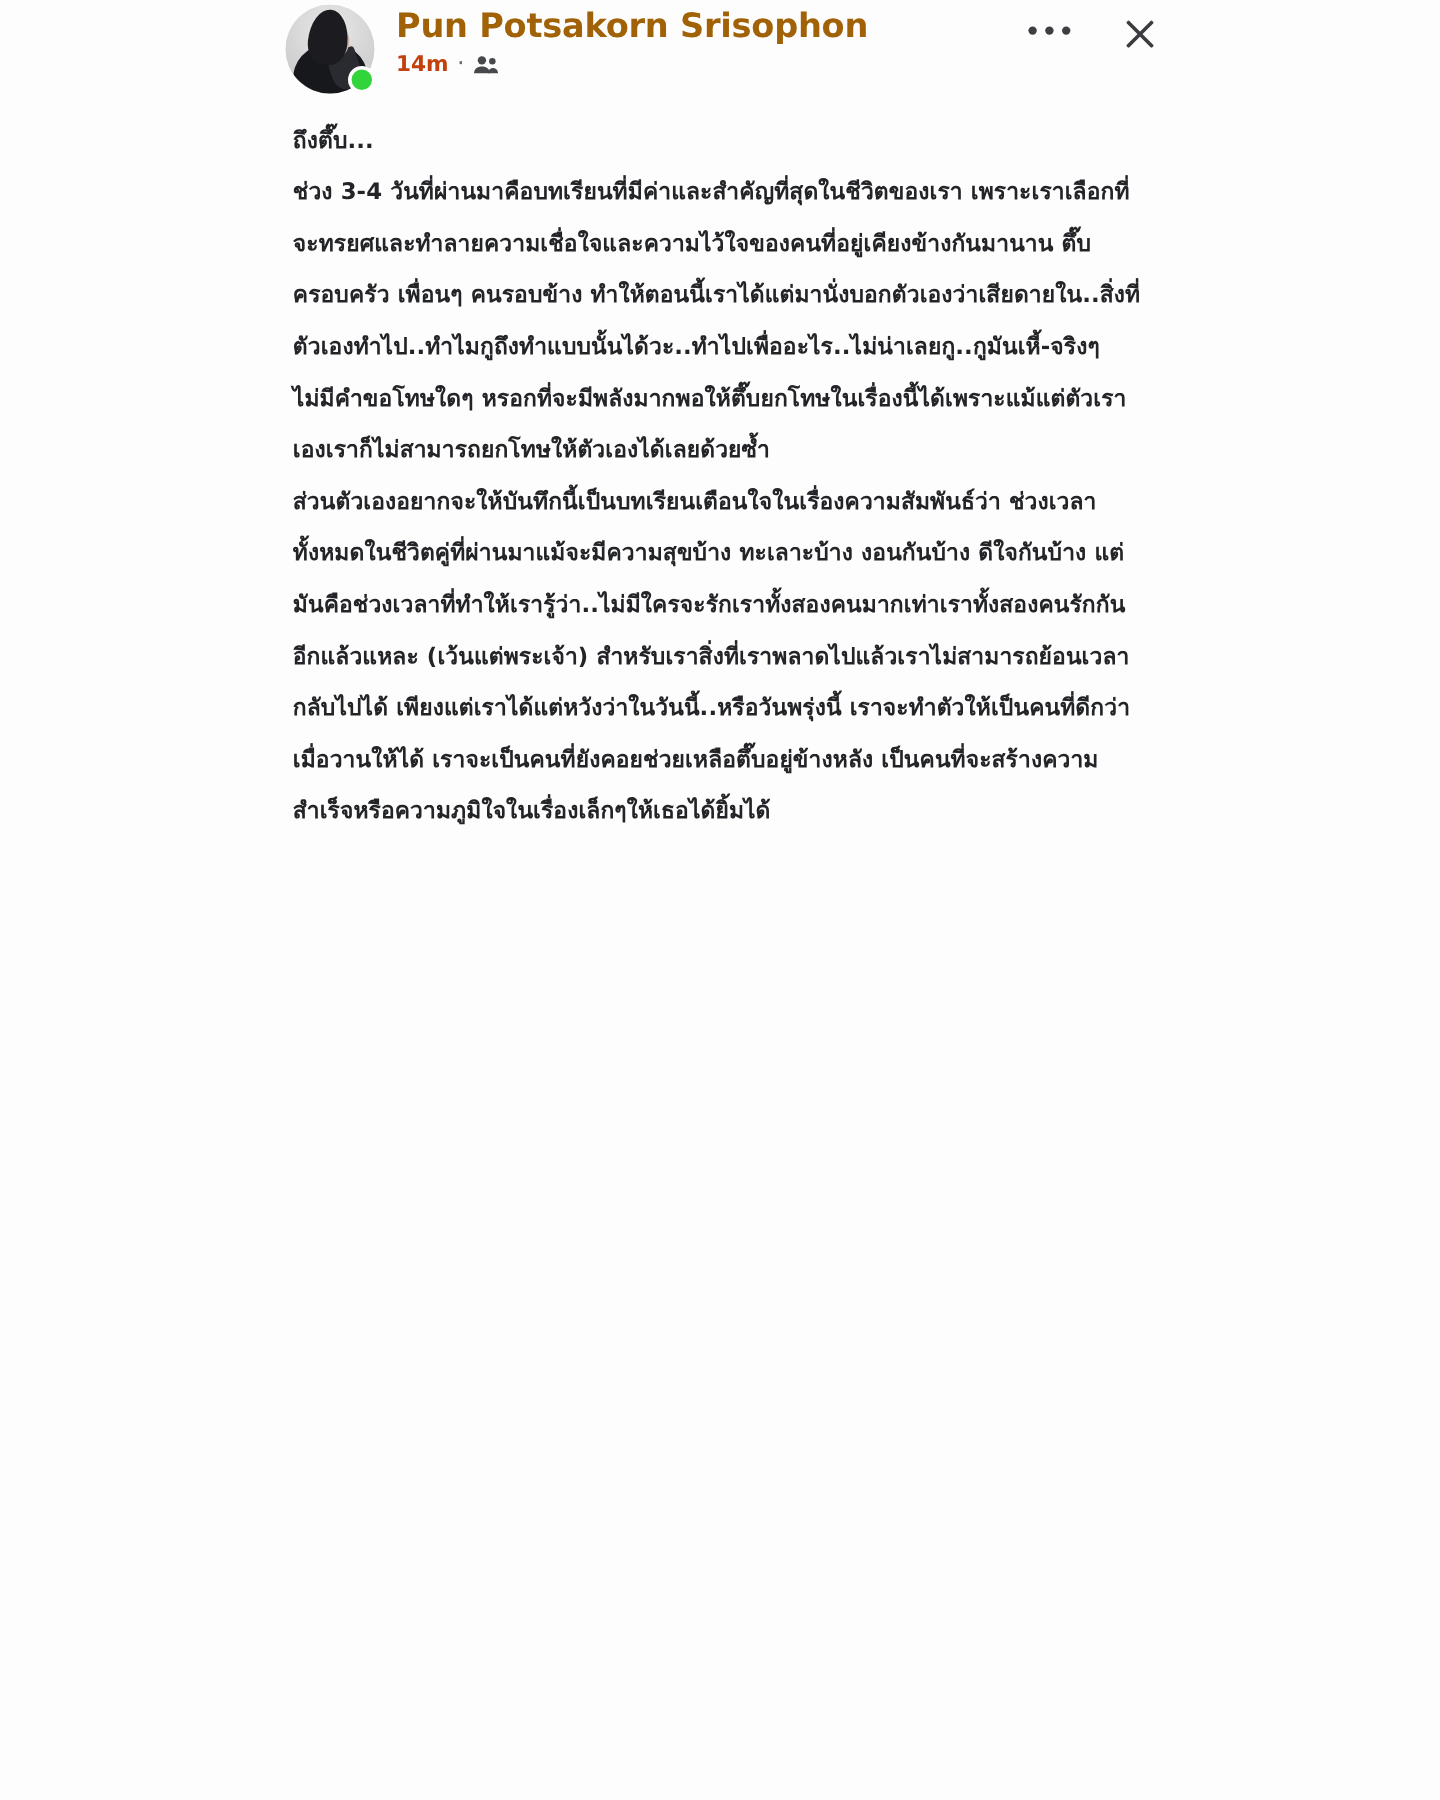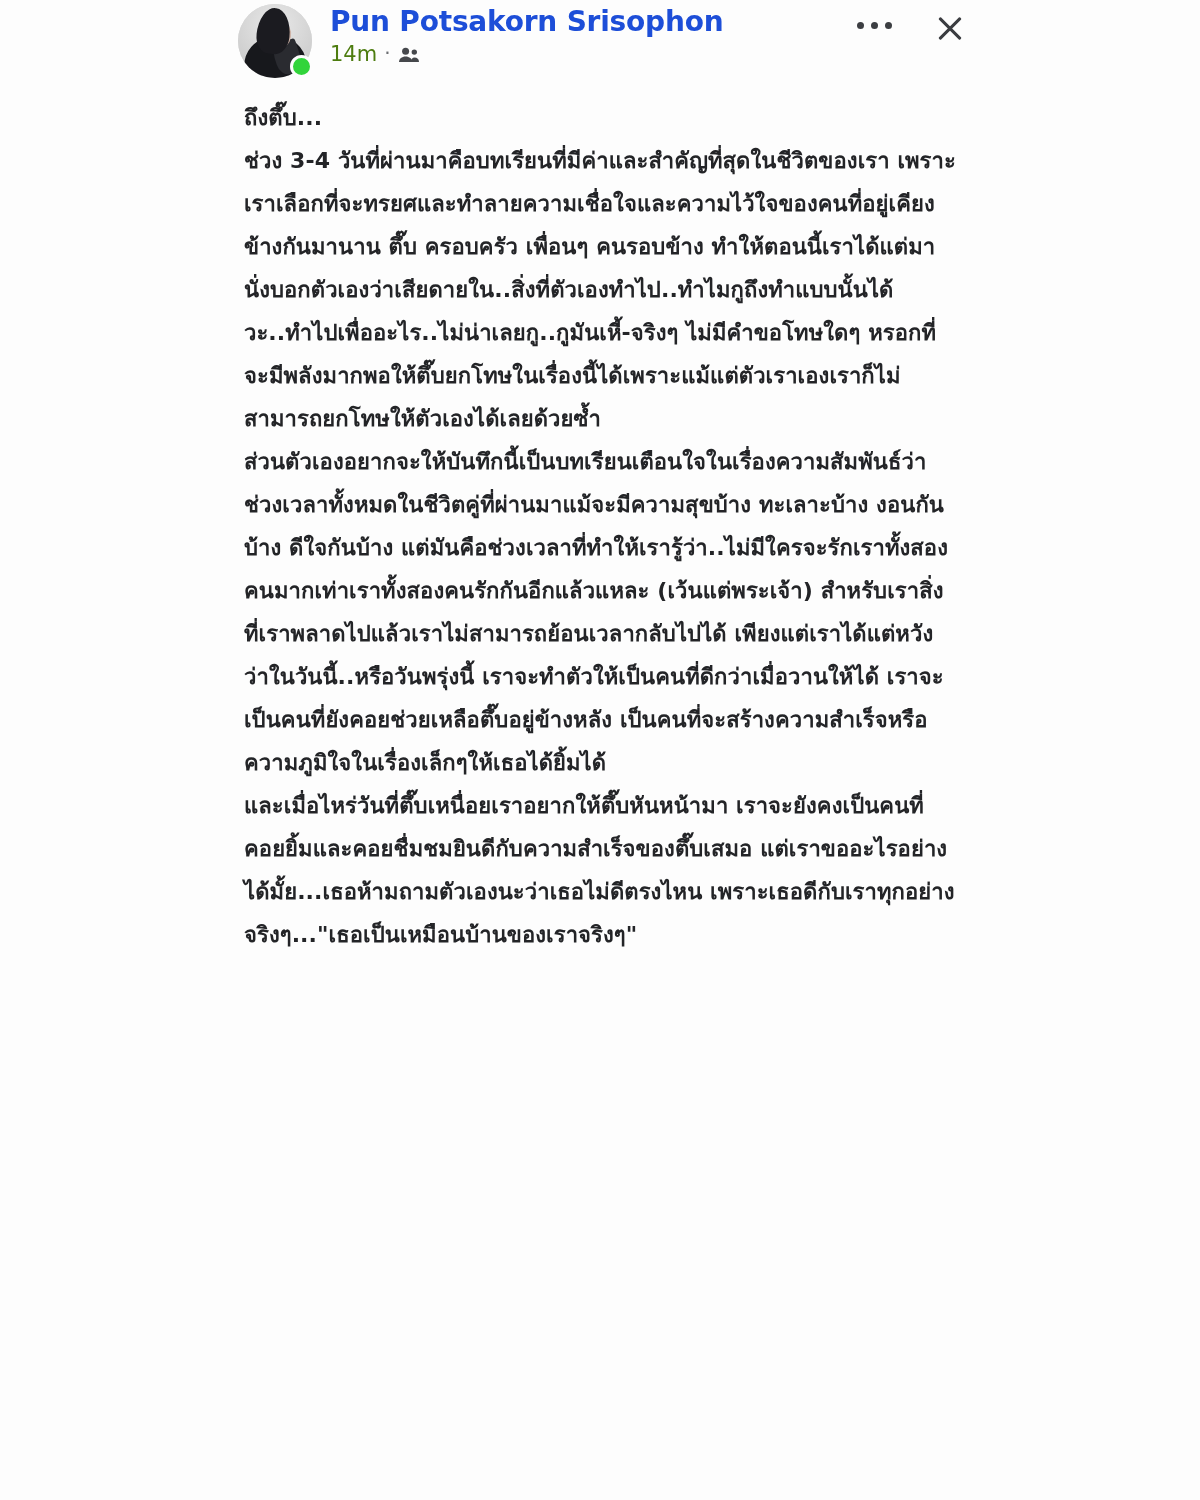--- a/index.html
+++ b/index.html
@@ -114,35 +114,36 @@
 
   .header-text {
     margin-left: 18px;
     padding-top: 6px;
     flex: 1 1 auto;
     min-width: 0;
   }
   .author-name {
     font-size: 28px;
     font-weight: 700;
-    color: #1d4ed8;
+    color: #a16207;
     letter-spacing: -0.2px;
     line-height: 1.15;
     white-space: nowrap;
   }
   .meta-row {
     display: flex;
     align-items: center;
     gap: 7px;
     margin-top: 6px;
   }
   .meta-time {
-    font-size: 21px;
-    color: #4d7c0f;
+    font-size: 18px;
+    color: #c2410c;
     line-height: 1;
+    font-weight: bold;
   }
   .meta-dot {
     font-size: 20px;
     color: #6c6e72;
     line-height: 1;
     position: relative;
     top: -2px;
   }
   .audience-icon {
     display: inline-flex;
@@ -202,21 +203,21 @@
   .close-btn:before { transform: rotate(45deg); }
   .close-btn:after  { transform: rotate(-45deg); }
 
   
   .post-body {
     position: absolute;
     left: 244px;
     top: 96px;
     width: 712px;
     color: #232427;
-    font-size: 22px;
+    font-size: 19px;
     line-height: 43px;
     font-weight: 600;
     letter-spacing: 0.1px;
     word-break: break-word;
   }
   .para {
     margin: 0;
     white-space: pre-wrap;
   }
   .para + .para {
@@ -263,17 +264,16 @@
         <i></i>
       </button>
       <button class="close-btn" aria-label="Close"></button>
     </div>
   </div>
 
   <div class="post-body">
     <p class="para">ถึงตึ๊บ...
 ช่วง 3-4 วันที่ผ่านมาคือบทเรียนที่มีค่าและสำคัญที่สุดในชีวิตของเรา เพราะเราเลือกที่จะทรยศและทำลายความเชื่อใจและความไว้ใจของคนที่อยู่เคียงข้างกันมานาน ตึ๊บ ครอบครัว เพื่อนๆ คนรอบข้าง ทำให้ตอนนี้เราได้แต่มานั่งบอกตัวเองว่าเสียดายใน..สิ่งที่ตัวเองทำไป..ทำไมกูถึงทำแบบนั้นได้วะ..ทำไปเพื่ออะไร..ไม่น่าเลยกู..กูมันเหี้-จริงๆ ไม่มีคำขอโทษใดๆ หรอกที่จะมีพลังมากพอให้ตึ๊บยกโทษในเรื่องนี้ได้เพราะแม้แต่ตัวเราเองเราก็ไม่สามารถยกโทษให้ตัวเองได้เลยด้วยซ้ำ</p>
     <p class="para">ส่วนตัวเองอยากจะให้บันทึกนี้เป็นบทเรียนเตือนใจในเรื่องความสัมพันธ์ว่า ช่วงเวลาทั้งหมดในชีวิตคู่ที่ผ่านมาแม้จะมีความสุขบ้าง ทะเลาะบ้าง งอนกันบ้าง ดีใจกันบ้าง แต่มันคือช่วงเวลาที่ทำให้เรารู้ว่า..ไม่มีใครจะรักเราทั้งสองคนมากเท่าเราทั้งสองคนรักกันอีกแล้วแหละ (เว้นแต่พระเจ้า) สำหรับเราสิ่งที่เราพลาดไปแล้วเราไม่สามารถย้อนเวลากลับไปได้ เพียงแต่เราได้แต่หวังว่าในวันนี้..หรือวันพรุ่งนี้ เราจะทำตัวให้เป็นคนที่ดีกว่าเมื่อวานให้ได้ เราจะเป็นคนที่ยังคอยช่วยเหลือตึ๊บอยู่ข้างหลัง เป็นคนที่จะสร้างความสำเร็จหรือความภูมิใจในเรื่องเล็กๆให้เธอได้ยิ้มได้</p>
-    <p class="para">และเมื่อไหร่วันที่ตึ๊บเหนื่อยเราอยากให้ตึ๊บหันหน้ามา เราจะยังคงเป็นคนที่คอยยิ้มและคอยชื่มชมยินดีกับความสำเร็จของตึ๊บเสมอ แต่เราขออะไรอย่างได้มั้ย...เธอห้ามถามตัวเองนะว่าเธอไม่ดีตรงไหน เพราะเธอดีกับเราทุกอย่างจริงๆ..."เธอเป็นเหมือนบ้านของเราจริงๆ"</p>
 
   </div>
 
 </div>
 
 </body></html>

